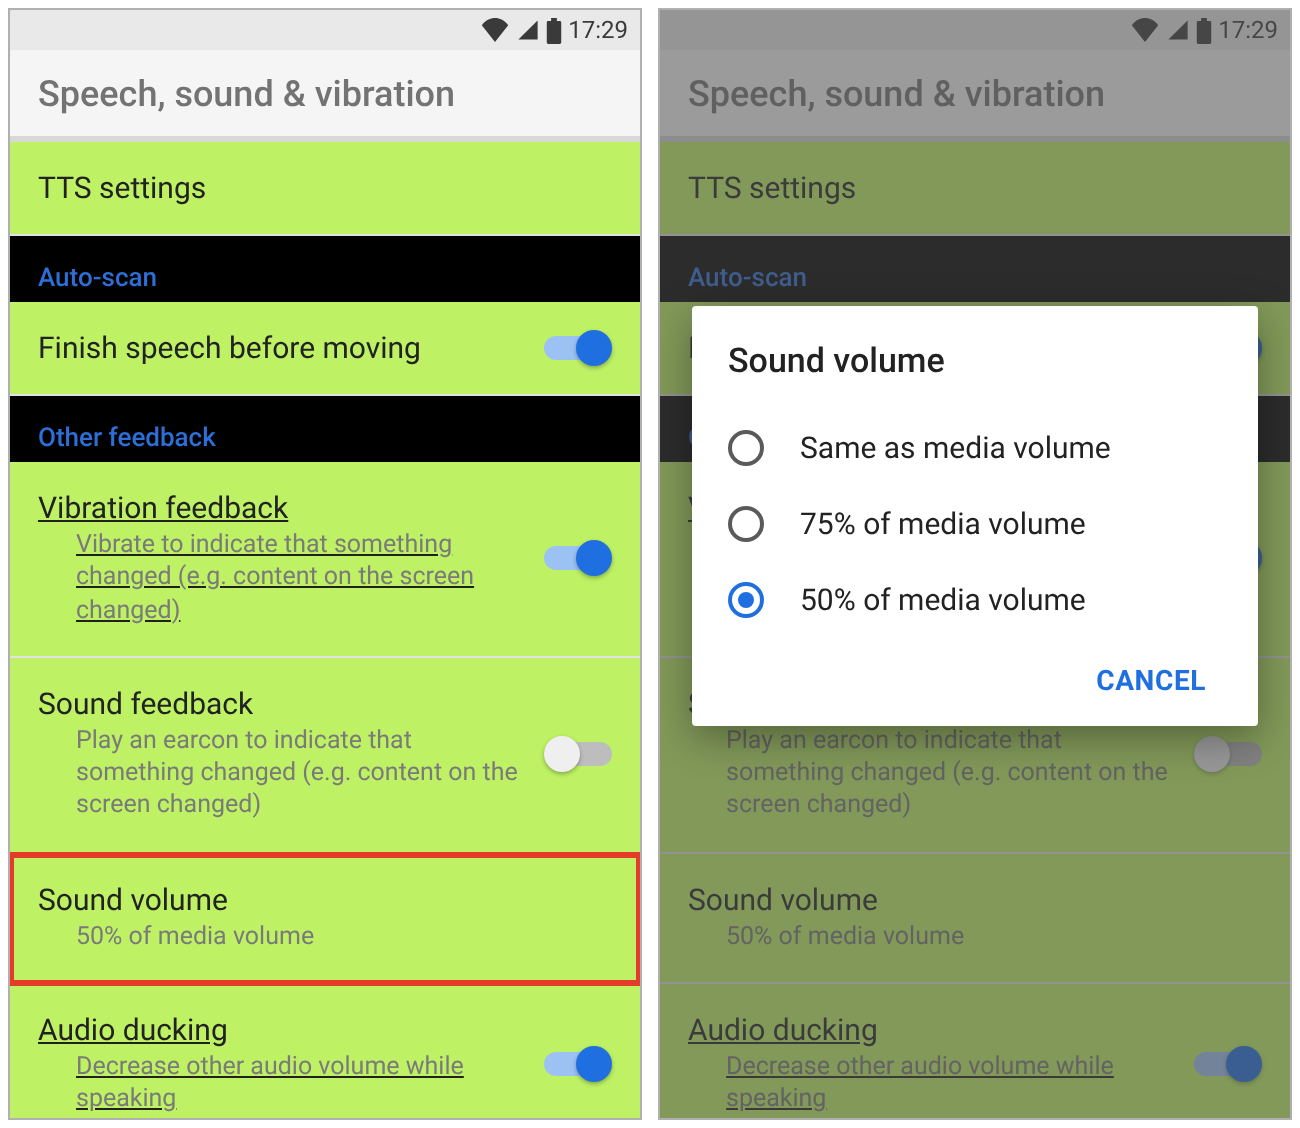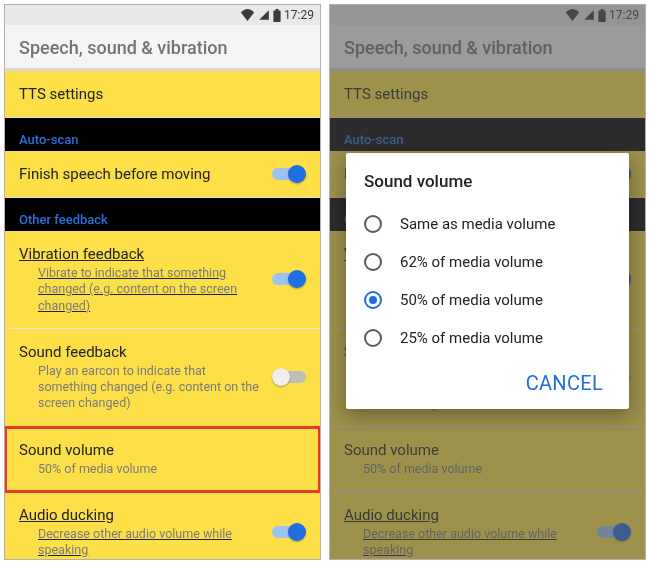--- a/index.html
+++ b/index.html
@@ -51,21 +51,21 @@
     background: #d8d8d8;
   }
   .list { background:#fff; }
   .row {
     padding: 14px 14px;
     border-bottom: 1px solid #e2e2e2;
     display:flex;
     align-items:center;
     justify-content:space-between;
     gap:10px;
-    background:#fde047;
+    background:#bef264;
   }
   .row.noborder { border-bottom:none;text-decoration:underline; }
   .row .txt { flex:1; }
   .row .title { font-size:15px; color:#222; }
   .row .sub { font-size:12.5px; color:#7a7a7a; margin-top:2px; line-height:1.3;margin-left:19px; }
   .section-label {
     padding: 14px 14px 4px 14px;
     font-size:13px;
     color:#2b6fd7;
     font-weight:500;
@@ -125,21 +125,21 @@
   }
   .radio.sel { border-color:#1f6fe0; }
   .radio.sel::after {
     content:""; position:absolute; inset:3px; border-radius:50%; background:#1f6fe0;
   }
   .opt-label { font-size:15px; color:#222; }
   .dlg-actions {
     display:flex; justify-content:flex-end; padding-top:8px;
   }
   .dlg-btn {
-    color:#1f6fe0; font-weight:400; font-size:20px; letter-spacing:.3px;
+    color:#1f6fe0; font-weight:700; font-size:14px; letter-spacing:.3px;
     padding:6px 8px;
   }
 </style>
 </head>
 <body>
 
 <div class="wrap">
 
   <div class="phone">
     <div class="statusbar">
@@ -311,30 +311,26 @@
 
     <div class="dialog">
       <div class="dlg-title">Sound volume</div>
 
       <div class="opt">
         <div class="radio"></div>
         <div class="opt-label">Same as media volume</div>
       </div>
       <div class="opt">
         <div class="radio"></div>
-        <div class="opt-label">62% of media volume</div>
+        <div class="opt-label">75% of media volume</div>
       </div>
       <div class="opt">
         <div class="radio sel"></div>
         <div class="opt-label">50% of media volume</div>
       </div>
-      <div class="opt">
-        <div class="radio"></div>
-        <div class="opt-label">25% of media volume</div>
-      </div>
 
       <div class="dlg-actions">
         <div class="dlg-btn">CANCEL</div>
       </div>
     </div>
   </div>
 
 </div>
 
 </body></html>

